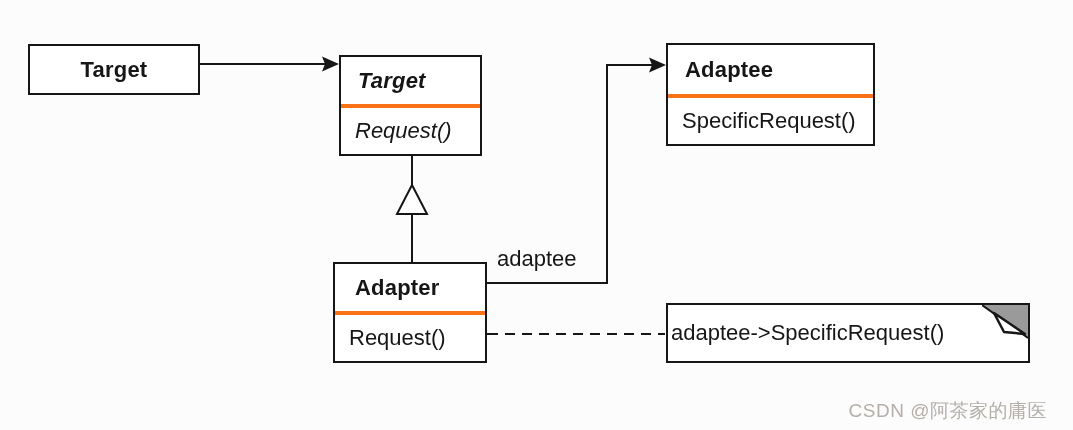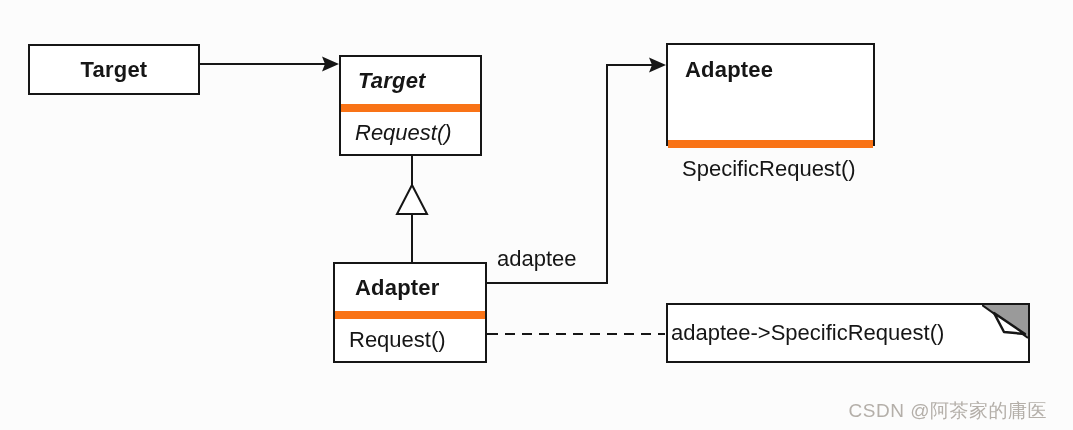--- a/index.html
+++ b/index.html
@@ -37,21 +37,21 @@
     font-size: 22px;
     padding-left: 17px;
     letter-spacing: 0.2px;
   }
   .uml-name.centered {
     justify-content: center;
     padding-left: 0;
   }
   .uml-methods {
     box-sizing: border-box;
-    border-top: 8px solid #f97316;
+    border-top: 4px solid #f97316;
     display: flex;
     align-items: center;
     font-size: 22px;
     padding-left: 14px;
   }
   .italic { font-style: italic; }
 
   .note-box {
     position: absolute;
     box-sizing: border-box;
@@ -122,21 +122,21 @@
     <div class="uml-name centered" style="height:47px;">Target</div>
   </div>
 
   <div class="uml-class" style="left:339px; top:55px; width:143px; height:101px;">
     <div class="uml-name italic" style="height:47px;">Target</div>
     <div class="uml-methods italic" style="height:50px;">Request()</div>
   </div>
 
   <div class="uml-class" style="left:666px; top:43px; width:209px; height:103px;">
     <div class="uml-name" style="height:49px;">Adaptee</div>
-    <div class="uml-methods" style="height:50px;margin-top:46px;">SpecificRequest()</div>
+    <div class="uml-methods" style="height:50px;">SpecificRequest()</div>
   </div>
 
   <div class="uml-class" style="left:333px; top:262px; width:154px; height:101px;">
     <div class="uml-name" style="height:47px;padding-left:20px;">Adapter</div>
     <div class="uml-methods" style="height:50px;">Request()</div>
   </div>
 
   <div class="edge-label">adaptee</div>
 
   <div class="note-box">

